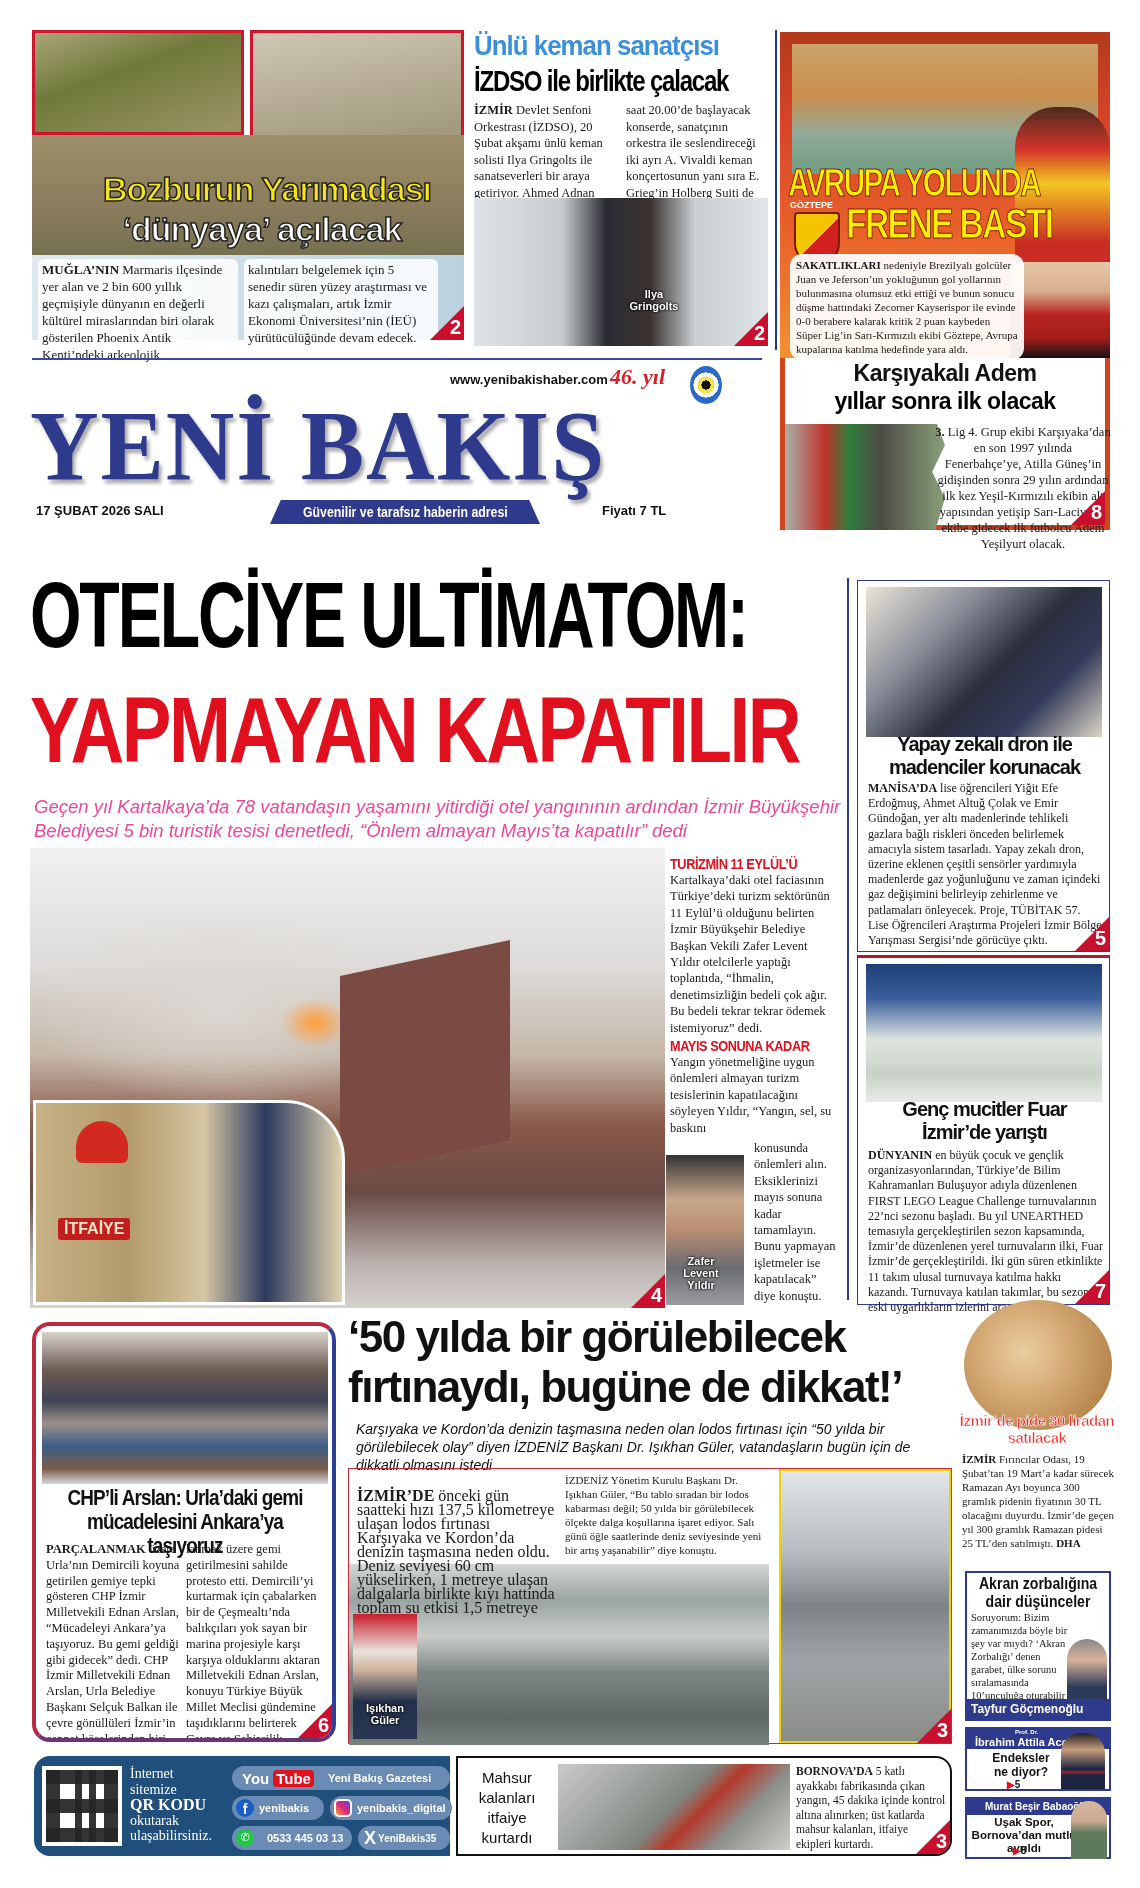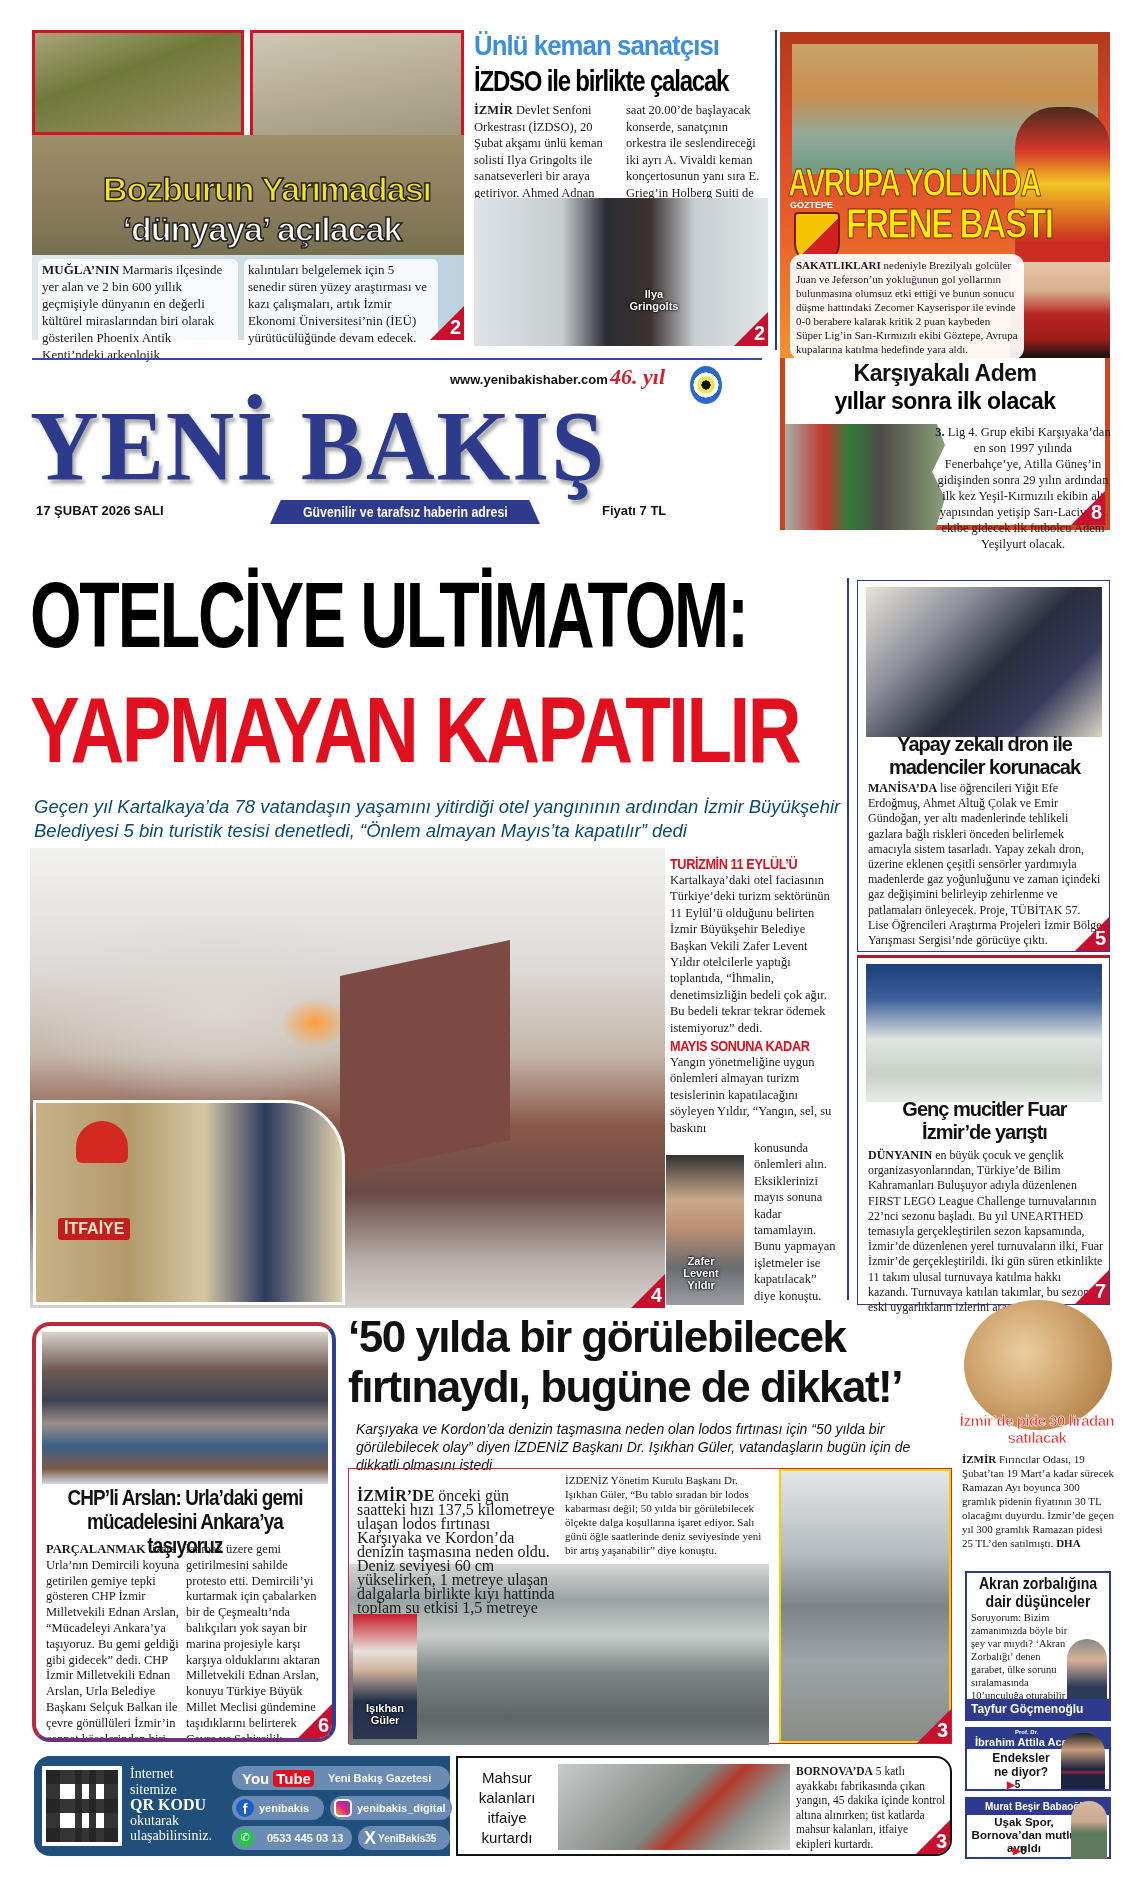--- a/index.html
+++ b/index.html
@@ -87,21 +87,21 @@
   <div class="abs body-text" style="left:150px;top:66px;width:176px;text-align:center;font-size:12.5px;line-height:16px;">
     <b>3.</b><span> Lig 4. Grup ekibi Karşıyaka’dan en son 1997 yılında Fenerbahçe’ye, Atilla Güneş’in gidişinden sonra 29 yılın ardından ilk kez Yeşil-Kırmızılı ekibin alt yapısından yetişip Sarı-Lacivertli ekibe gidecek ilk futbolcu Adem Yeşilyurt olacak.</span>
   </div>
   <div class="pagenum">
       <span>8</span>
     </div>
 </div>
 
 <div class="abs" style="left:30px;top:565px;font:bold 92px 'Liberation Sans',sans-serif;color:#000;letter-spacing:-3px;white-space:nowrap;transform:scaleX(.72);transform-origin:left;line-height:100px;">OTELCİYE ULTİMATOM:</div>
 <div class="abs" style="left:30px;top:680px;font:bold 92px 'Liberation Sans',sans-serif;color:#e0101f;letter-spacing:-3px;white-space:nowrap;transform:scaleX(.81);transform-origin:left;line-height:100px;">YAPMAYAN KAPATILIR</div>
-<div class="abs" style="left:34px;top:795px;width:810px;font:italic 18.5px 'Liberation Sans',sans-serif;color:#0c4a6e;line-height:24px;">Geçen yıl Kartalkaya’da 78 vatandaşın yaşamını yitirdiği otel yangınının ardından İzmir Büyükşehir Belediyesi 5 bin turistik tesisi denetledi, “Önlem almayan Mayıs’ta kapatılır” dedi</div>
+<div class="abs" style="left:34px;top:795px;width:810px;font:italic 18.5px 'Liberation Sans',sans-serif;color:#ec4899;line-height:24px;">Geçen yıl Kartalkaya’da 78 vatandaşın yaşamını yitirdiği otel yangınının ardından İzmir Büyükşehir Belediyesi 5 bin turistik tesisi denetledi, “Önlem almayan Mayıs’ta kapatılır” dedi</div>
 
 <div class="photo" style="left:30px;top:848px;width:635px;height:460px;background:linear-gradient(180deg,#f1f1f0 0%,#dedcda 25%,#c5b7a9 45%,#8a5a4a 60%,#6a4a44 75%,#b8b0ab 90%,#d6d2ce 100%);">
   <div class="abs" style="left:0;top:60px;width:380px;height:200px;background:radial-gradient(ellipse at 50% 50%,rgba(220,215,210,.95),rgba(220,215,210,0) 70%);"></div>
   <div class="abs" style="left:250px;top:150px;width:70px;height:50px;background:radial-gradient(ellipse,#ff9d3a,rgba(255,120,40,0) 70%);"></div>
   <div class="abs" style="left:310px;top:110px;width:170px;height:200px;background:#7b4a43;transform:skewY(-12deg);"></div>
   <div class="pagenum">
       <span>4</span>
     </div>
 </div>
 

